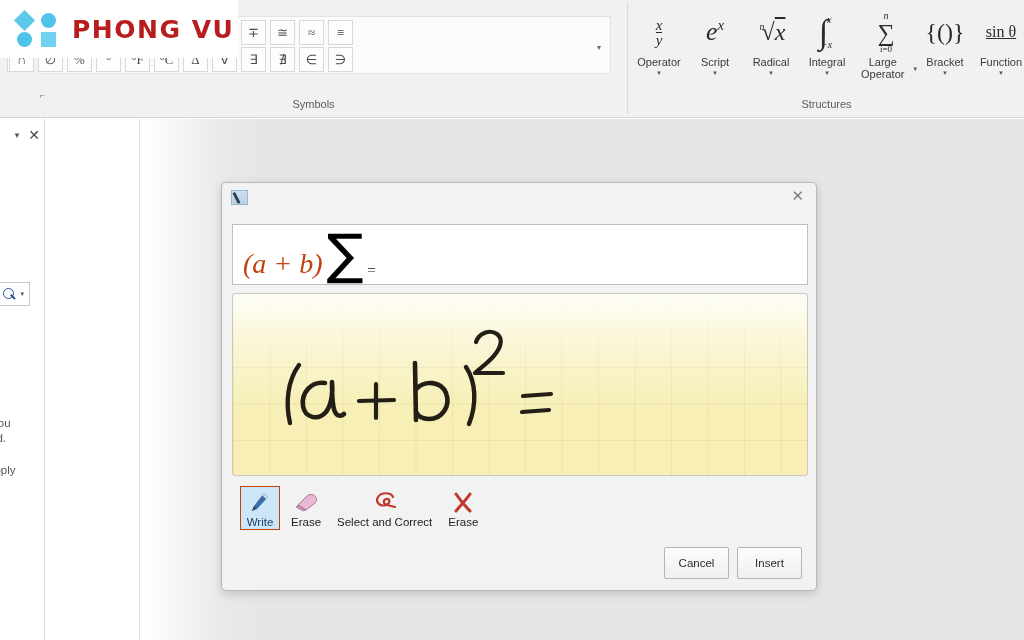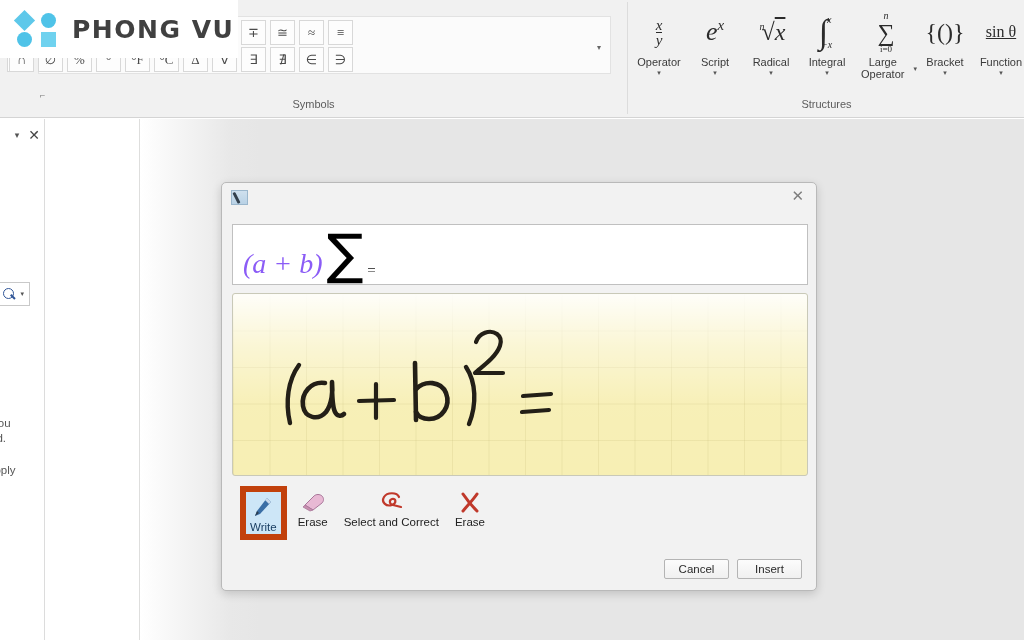--- a/index.html
+++ b/index.html
@@ -131,21 +131,21 @@
   .lm-diamond { left: 1px; top: 3px; width: 15px; height: 15px;
                 background: #5ec8ea; transform: rotate(45deg); }
   .lm-circle1 { left: 25px; top: 3px; width: 15px; height: 15px;
                 background: #4fc3e8; border-radius: 50%; }
   .lm-circle2 { left: 1px; top: 22px; width: 15px; height: 15px;
                 background: #4fc3e8; border-radius: 50%; }
   .lm-square  { left: 25px; top: 22px; width: 15px; height: 15px;
                 background: #6fd2ef; }
   .logo-text {
     margin-left: 10px; font-size: 25px; font-weight: bold;
-    letter-spacing: 1.5px; color: #404040;
+    letter-spacing: 1.5px; color: #b91c1c;
     font-family: "DejaVu Sans", sans-serif;
   }
 
   
   .taskpane {
     position: absolute; left: 0; top: 119px; width: 45px; height: 521px;
     background: #ffffff; border-right: 1px solid #dcdcdc;
     overflow: hidden;
   }
   .tp-head {
@@ -227,21 +227,21 @@
     position: absolute; left: 10px; top: 41px;
     width: 576px; height: 61px;
     background: #ffffff; border: 1px solid #c0c0c0;
     overflow: hidden;
   }
   .prev-eq {
     position: absolute; left: 10px; top: 3px;
     display: flex; align-items: baseline;
     font-family: "Liberation Serif", serif;
   }
-  .prev-paren { font-style: italic; font-size: 28px; color: #8b5cf6; }
+  .prev-paren { font-style: italic; font-size: 28px; color: #c2410c; }
   .prev-sum-wrap { position: relative; margin-left: 4px; }
   .prev-sum {
     font-size: 55px; line-height: 52px; color: #000;
     font-family: "DejaVu Sans", sans-serif; font-weight: 500;
   }
   .prev-sub {
     position: absolute; right: -12px; bottom: 1px;
     font-size: 15px; color: #111; font-family:"Liberation Serif",serif;
   }
 
@@ -264,34 +264,34 @@
   
   .ink-tools {
     position: absolute; left: 18px; top: 303px;
     display: flex; align-items: flex-start; gap: 0px;
   }
   .tool {
     display: flex; flex-direction: column; align-items: center;
     padding: 3px 5px 2px 5px; min-width: 40px;
   }
   .tool.selected {
-    background: #cde6f7; border: 6px solid #c2410c;
+    background: #cde6f7; border: 1px solid #c2410c;
     padding: 2px 4px 1px 4px;
   }
   .tool-glyph { height: 26px; display: flex; align-items: center; justify-content: center; }
   .tool-name { font-size: 11.5px; color: #222; margin-top: 1px; }
   .tool.selected .tool-name { color: #1b3f63; }
   .tool-sep { width: 6px; }
 
   .ink-footer {
     position: absolute; right: 14px; bottom: 11px;
     display: flex; gap: 8px;
   }
   .dlg-btn {
-    width: 65px; height: 20px;
+    width: 65px; height: 32px;
     background: linear-gradient(#fcfcfc, #f0f0f0);
     border: 1px solid #b4b4b4; border-radius: 2px;
     font-size: 11.5px; color: #2a2a2a;
     display: flex; align-items: center; justify-content: center;
   }
 </style>
 </head>
 <body>
 
 <div id="app">

